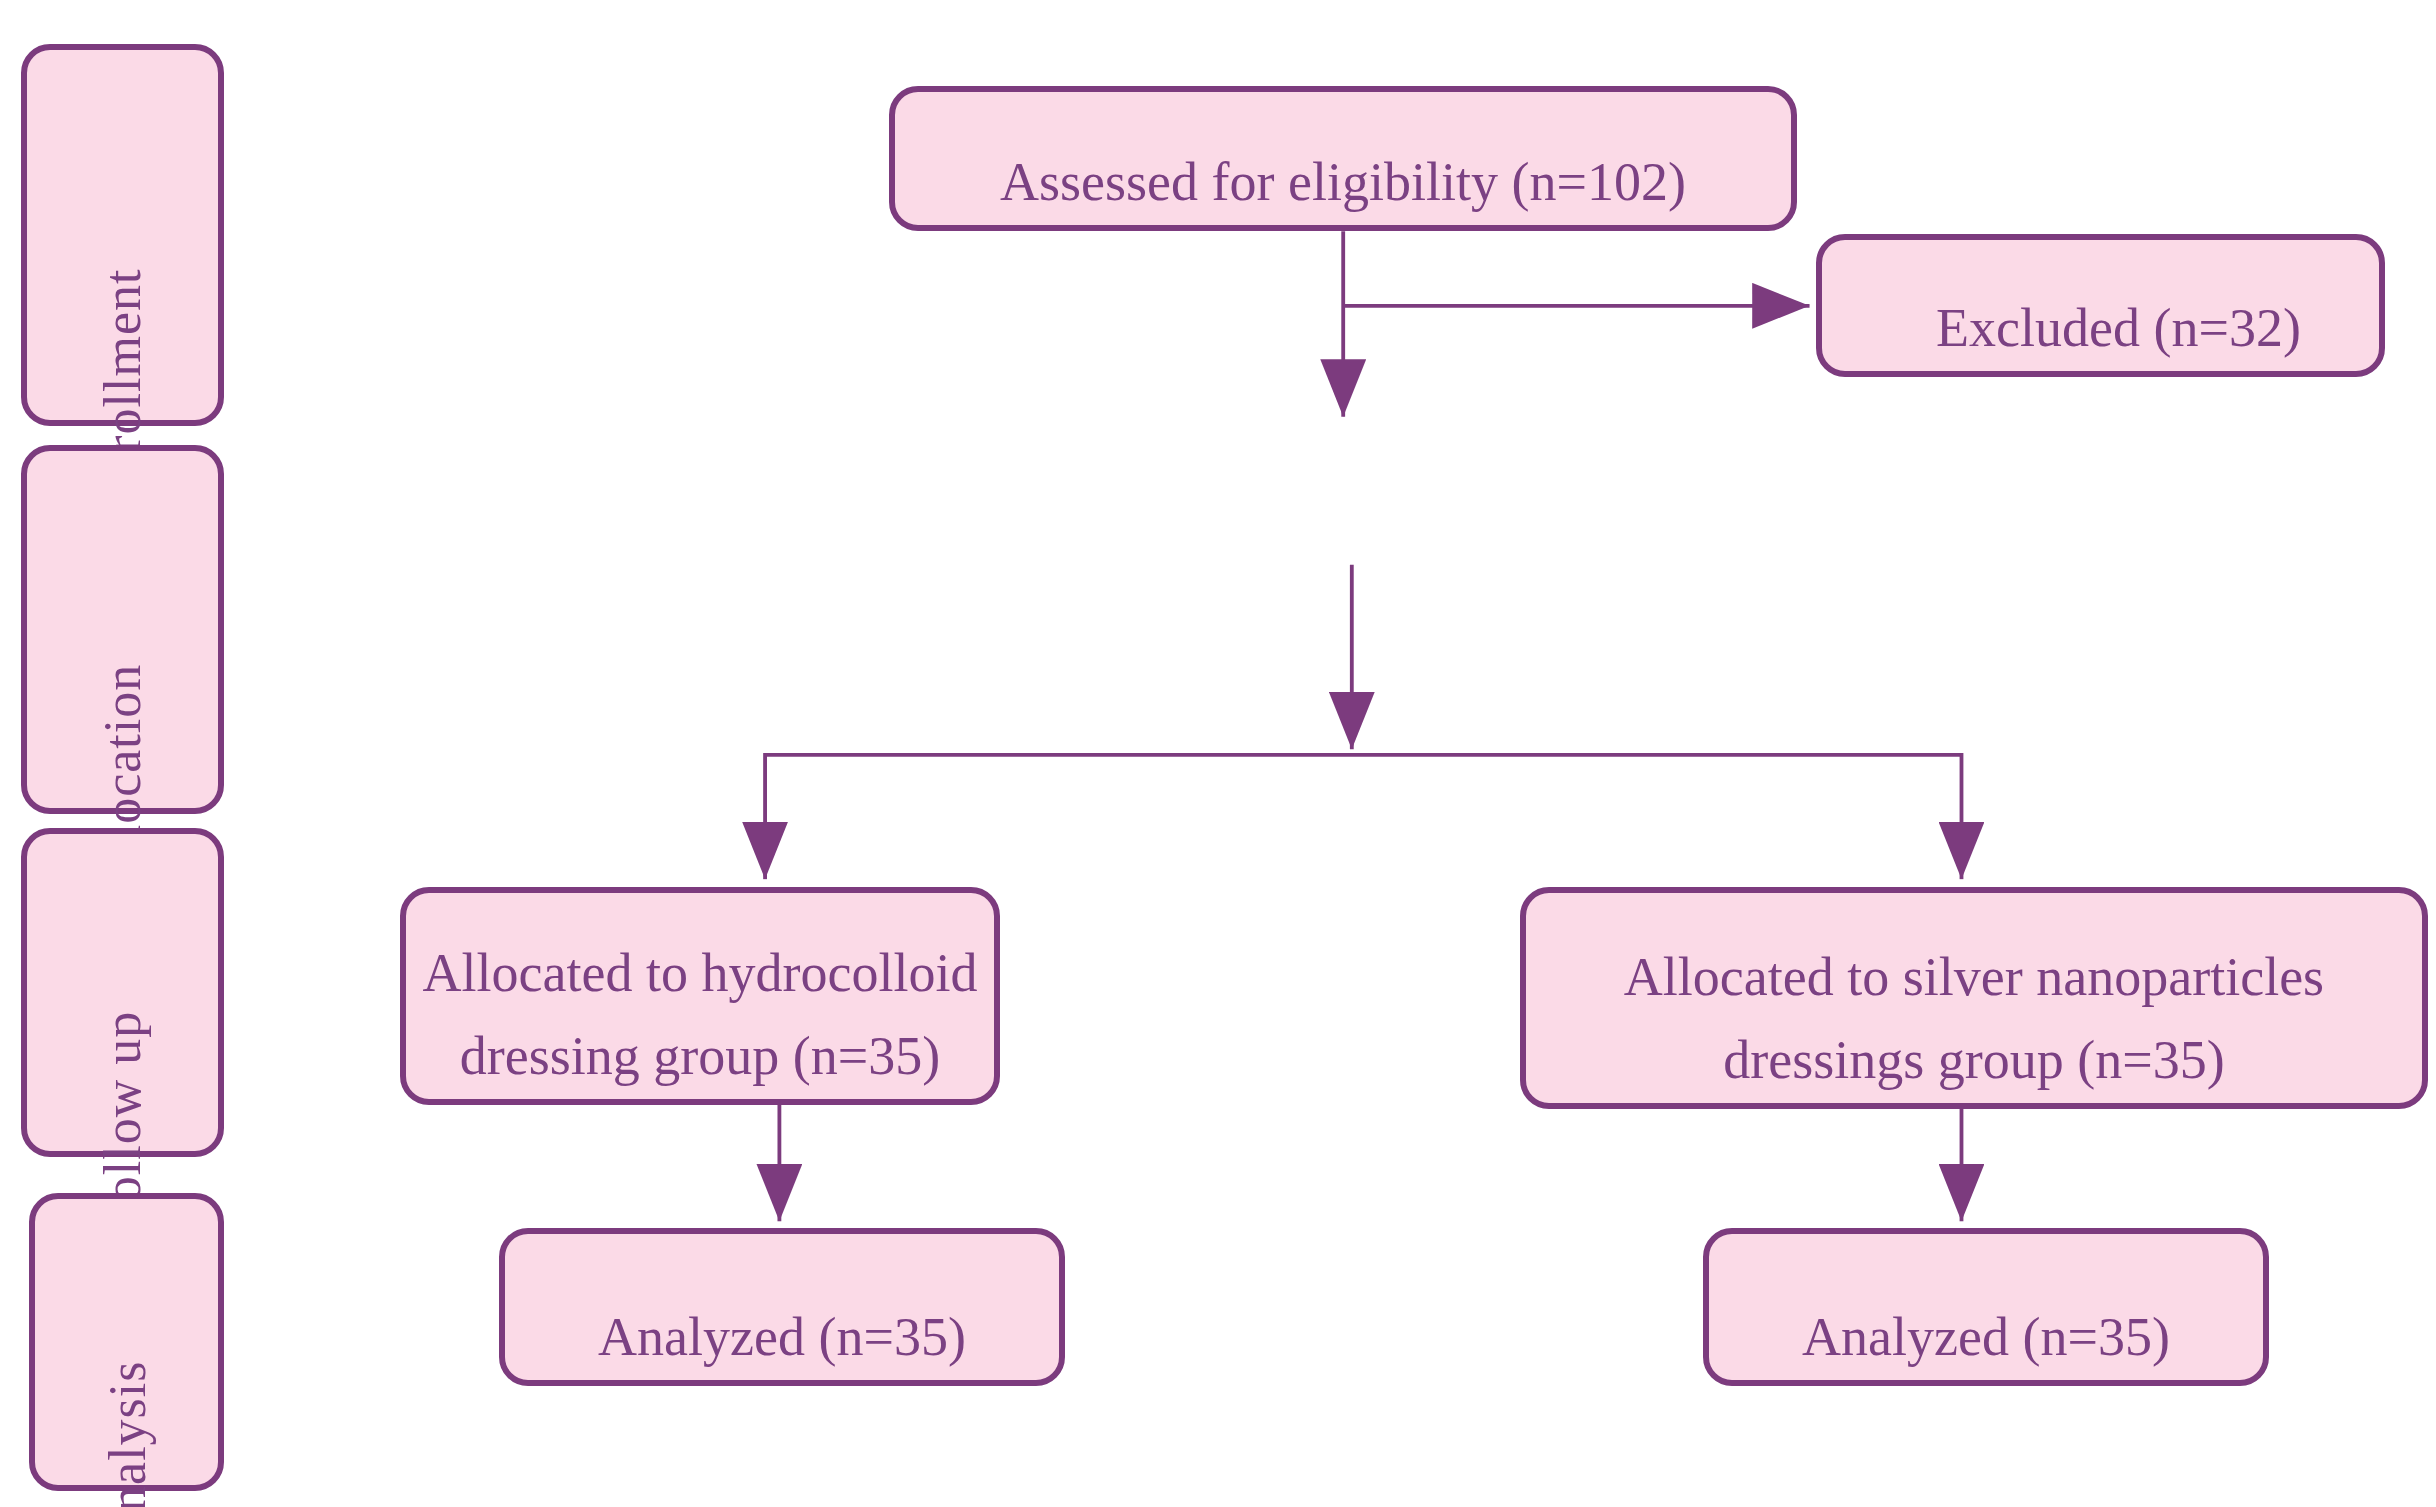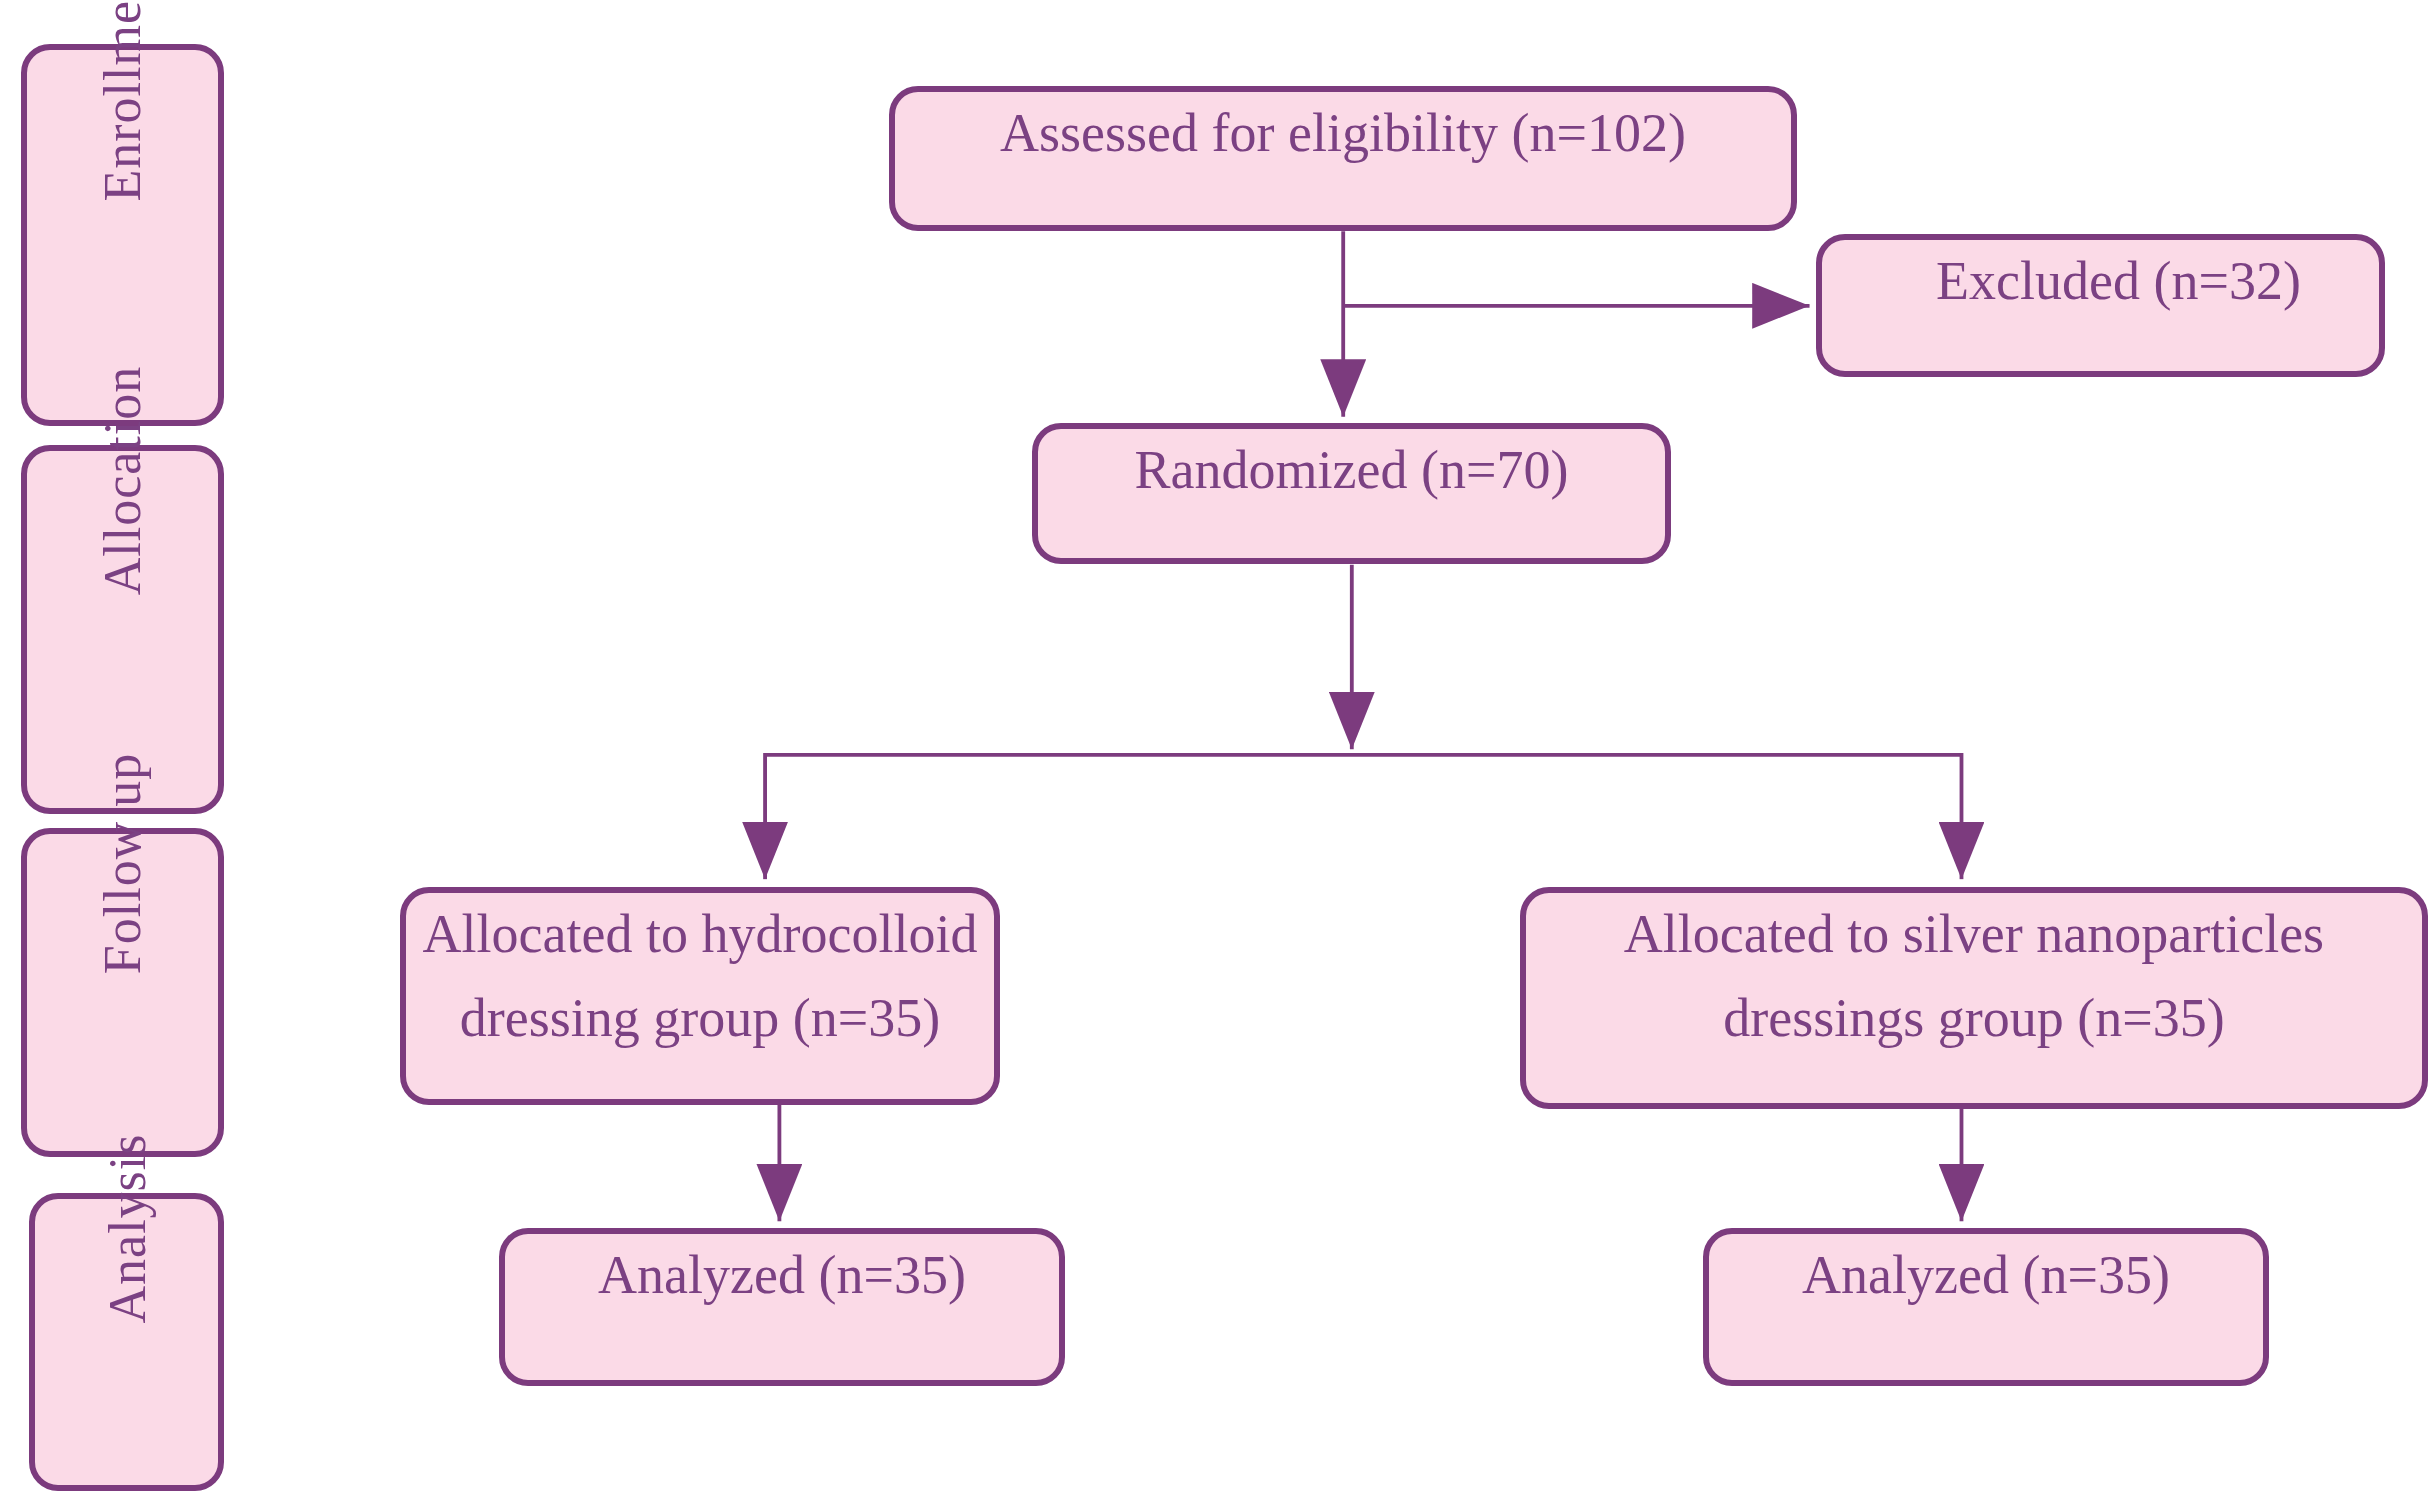--- a/index.html
+++ b/index.html
@@ -16,21 +16,21 @@
     background:var(--bg);
     font-family:"Liberation Serif","DejaVu Serif",serif;
     overflow:hidden;
   }
   .box{
     position:absolute;
     box-sizing:border-box;
     background:var(--fill);
     border:6.7px solid var(--border);
     border-radius:29px;
-    display:flex;align-items:flex-start;justify-content:center;
+    display:flex;align-items:flex-end;justify-content:center;
     color:var(--text);
     text-align:center;
   }
   .flow-label{
     font-size:54px;
     line-height:1.55;
     white-space:pre-line;
     padding:0 9.6px;
   }
   .stage .vlabel{
@@ -94,23 +94,20 @@
   </div>
 
   <div class="box" style="left:889px;top:86px;width:908px;height:145px;">
     <span class="flow-label">Assessed for eligibility (n=102)</span>
   </div>
 
   <div class="box" style="left:1816px;top:234px;width:569px;height:143px;padding-left:36px;">
     <span class="flow-label">Excluded (n=32)</span>
   </div>
 
-  <div class="box" style="left:1032px;top:423px;width:639px;height:141px;">
-    <span class="flow-label">Randomized (n=70)</span>
-  </div>
 
   <div class="box" style="left:400px;top:887px;width:600px;height:218px;">
     <span class="flow-label">Allocated to hydrocolloid
 dressing group (n=35)</span>
   </div>
 
   <div class="box" style="left:1520px;top:887px;width:908px;height:222px;">
     <span class="flow-label">Allocated to silver nanoparticles
 dressings group (n=35)</span>
   </div>

